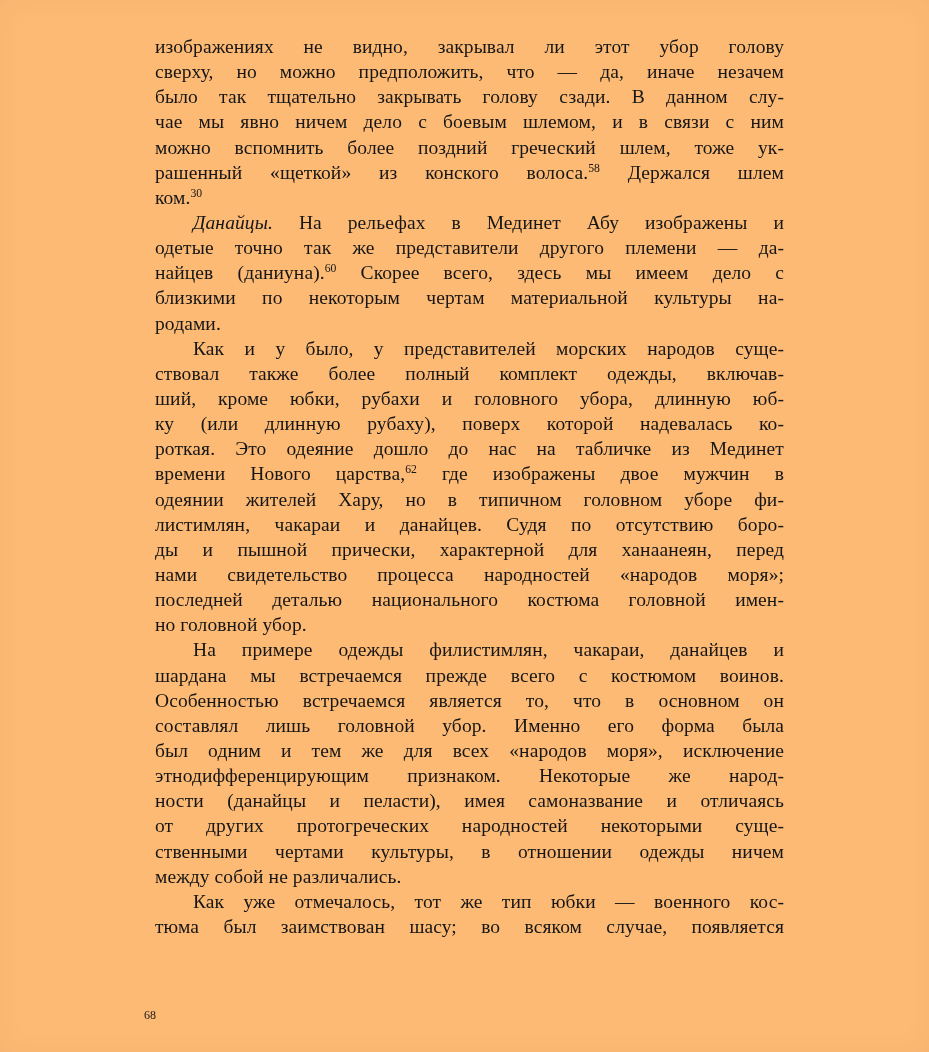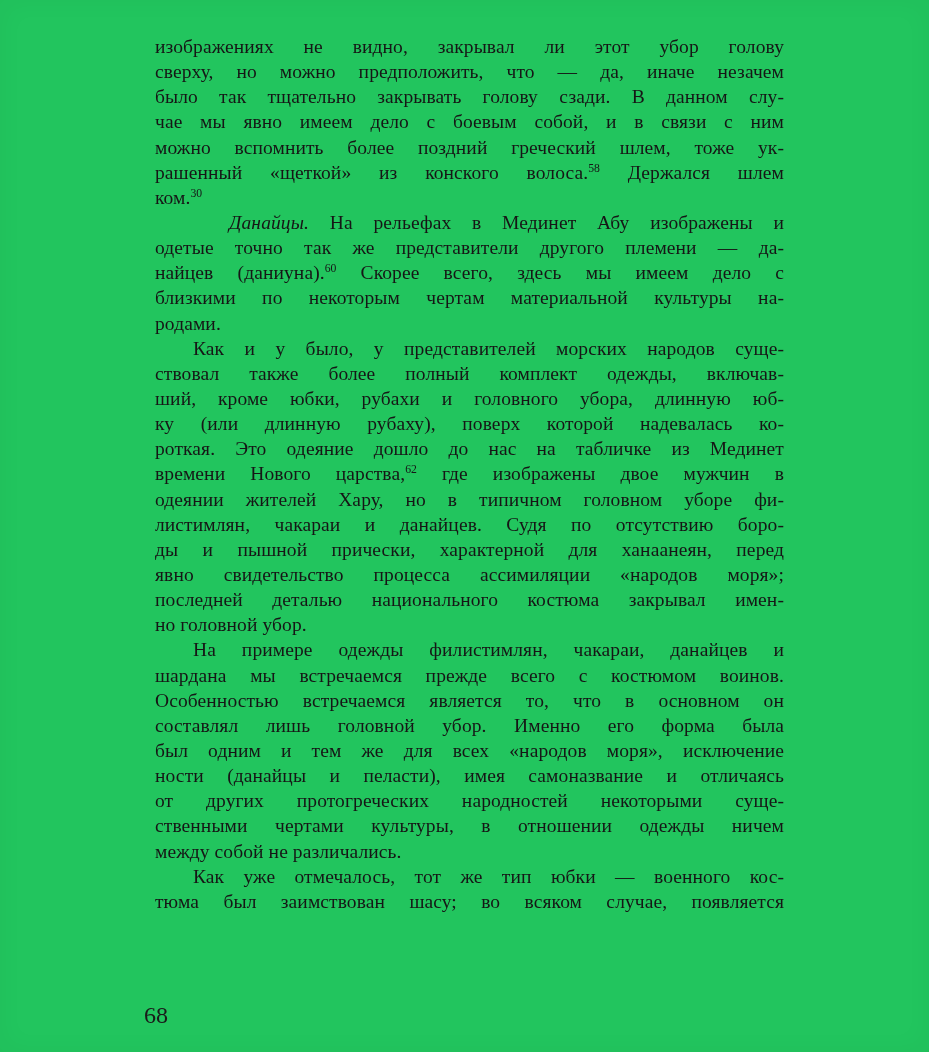--- a/index.html
+++ b/index.html
@@ -11,21 +11,21 @@
     height: 1052px;
     position: relative;
     background: #ffffff;
     font-family: "Liberation Serif", "DejaVu Serif", serif;
     color: #141414;
     overflow: hidden;
   }
   .scan-page {
     position: absolute;
     inset: 0;
-    background: #22c55e;
+    background: #fdba74;
     box-shadow: inset 0 0 28px rgba(0,0,0,0.035);
   }
   .text-block {
     position: absolute;
     left: 155px;
     top: 34px;
     width: 629px;
   }
   .paragraph {
     margin: 0;
@@ -41,47 +41,46 @@
     letter-spacing: 0.1px;
     color: #161616;
   }
   .line.last {
     text-align-last: left;
   }
   .par-indent .line:first-child {
     text-indent: 38px;
   }
   .line i {
-    margin-left: 36px;
   }
   .line sup {
     font-size: 0.60em;
     line-height: 0;
     vertical-align: super;
     letter-spacing: 0;
   }
   .page-number {
     position: absolute;
     left: 144px;
     top: 1003px;
-    font-size: 24px;
+    font-size: 12px;
     line-height: 24px;
     color: #1a1a1a;
   }
 </style>
 </head>
 <body>
 
 <div class="scan-page">
   <div class="text-block" id="text-block">
       <div class="paragraph">
         <div class="line">изображениях не видно, закрывал ли этот убор голову</div>
         <div class="line">сверху, но можно предположить, что — да, иначе незачем</div>
         <div class="line">было так тщательно закрывать голову сзади. В данном слу-</div>
-        <div class="line">чае мы явно имеем дело с боевым собой, и в связи с ним</div>
+        <div class="line">чае мы явно ничем дело с боевым шлемом, и в связи с ним</div>
         <div class="line">можно вспомнить более поздний греческий шлем, тоже ук-</div>
         <div class="line">рашенный «щеткой» из конского волоса.<sup>58</sup> Держался шлем</div>
         <div class="line last">ком.<sup>30</sup></div>
       </div>
       <div class="paragraph par-indent">
         <div class="line"><i>Данайцы.</i> На рельефах в Мединет Абу изображены и</div>
         <div class="line">одетые точно так же представители другого племени — да-</div>
         <div class="line">найцев (даниуна).<sup>60</sup> Скорее всего, здесь мы имеем дело с</div>
         <div class="line">близкими по некоторым чертам материальной культуры на-</div>
         <div class="line last">родами.</div>
@@ -89,30 +88,31 @@
       <div class="paragraph par-indent">
         <div class="line">Как и у было, у представителей морских народов суще-</div>
         <div class="line">ствовал также более полный комплект одежды, включав-</div>
         <div class="line">ший, кроме юбки, рубахи и головного убора, длинную юб-</div>
         <div class="line">ку (или длинную рубаху), поверх которой надевалась ко-</div>
         <div class="line">роткая. Это одеяние дошло до нас на табличке из Мединет</div>
         <div class="line">времени Нового царства,<sup>62</sup> где изображены двое мужчин в</div>
         <div class="line">одеянии жителей Хару, но в типичном головном уборе фи-</div>
         <div class="line">листимлян, чакараи и данайцев. Судя по отсутствию боро-</div>
         <div class="line">ды и пышной прически, характерной для ханаанеян, перед</div>
-        <div class="line">явно свидетельство процесса ассимиляции «народов моря»;</div>
-        <div class="line">последней деталью национального костюма закрывал имен-</div>
+        <div class="line">нами свидетельство процесса народностей «народов моря»;</div>
+        <div class="line">последней деталью национального костюма головной имен-</div>
         <div class="line last">но головной убор.</div>
       </div>
       <div class="paragraph par-indent">
         <div class="line">На примере одежды филистимлян, чакараи, данайцев и</div>
         <div class="line">шардана мы встречаемся прежде всего с костюмом воинов.</div>
         <div class="line">Особенностью встречаемся является то, что в основном он</div>
         <div class="line">составлял лишь головной убор. Именно его форма была</div>
         <div class="line">был одним и тем же для всех «народов моря», исключение</div>
+        <div class="line">этнодифференцирующим признаком. Некоторые же народ-</div>
         <div class="line">ности (данайцы и пеласти), имея самоназвание и отличаясь</div>
         <div class="line">от других протогреческих народностей некоторыми суще-</div>
         <div class="line">ственными чертами культуры, в отношении одежды ничем</div>
         <div class="line last">между собой не различались.</div>
       </div>
       <div class="paragraph par-indent">
         <div class="line">Как уже отмечалось, тот же тип юбки — военного кос-</div>
         <div class="line">тюма был заимствован шасу; во всяком случае, появляется</div>
       </div>
     </div>

